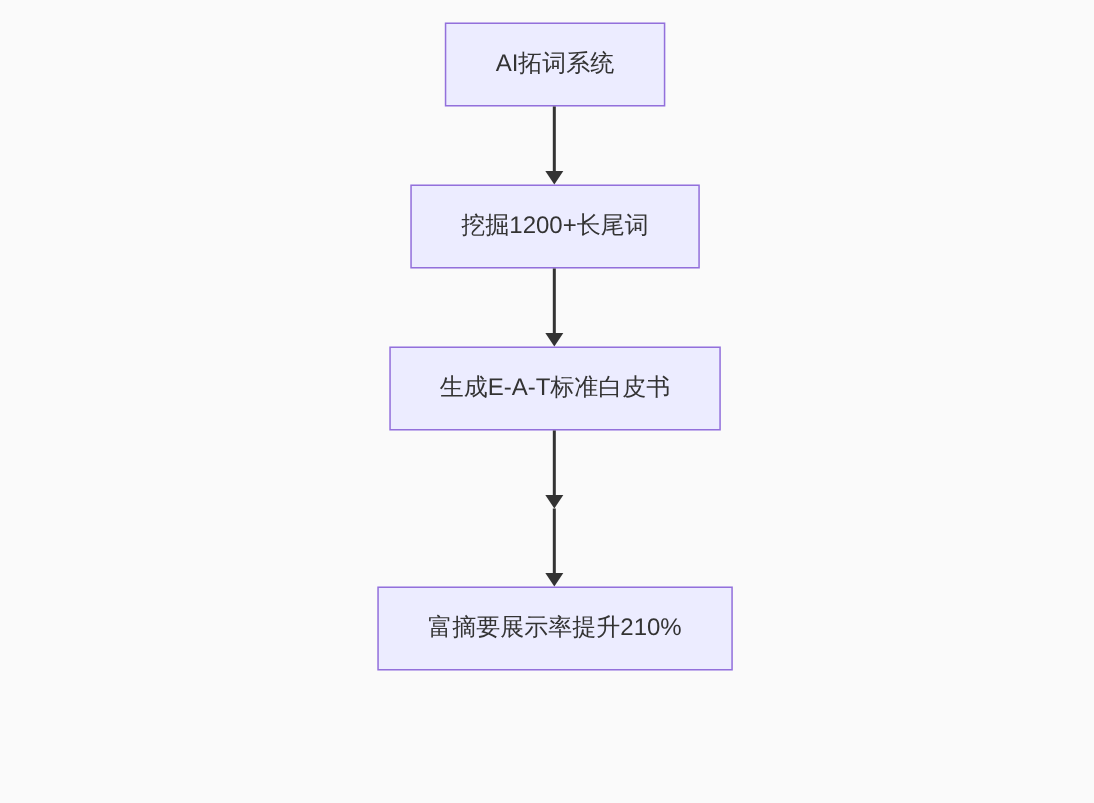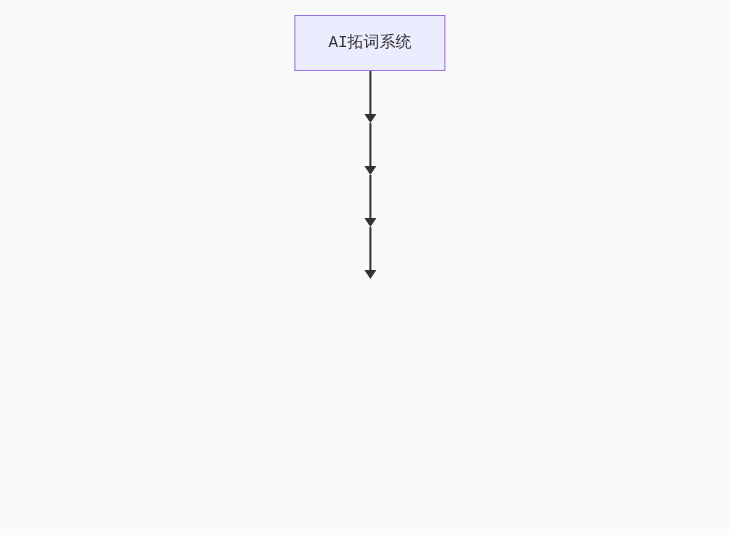--- a/index.html
+++ b/index.html
@@ -29,21 +29,20 @@
     padding: 0 33px;
     display: flex;
     align-items: center;
     justify-content: center;
     background: var(--node-fill, #ececff);
     border: 1px solid var(--node-border, #9370db);
     color: var(--node-text, #333333);
     font-size: 16px;
     line-height: 1;
     white-space: nowrap;
-    font-family: Liberation Mono, monospace;
   }
   .edge {
     position: relative;
     width: 14px;
     height: 52px;
   }
   .edge .line {
     position: absolute;
     left: 50%;
     top: 0;
@@ -71,32 +70,41 @@
 
   <div class="node">
     <span>AI拓词系统</span>
   </div>
 
   <div class="edge">
     <span class="line"></span>
     <span class="head"></span>
   </div>
 
+  <div class="node">
+    <span>挖掘1200+长尾词</span>
+  </div>
+
+  <div class="edge">
+    <span class="line"></span>
+    <span class="head"></span>
+  </div>
+
+  <div class="node">
+    <span>生成E-A-T标准白皮书</span>
+  </div>
 
   <div class="edge">
     <span class="line"></span>
     <span class="head"></span>
   </div>
 
 
   <div class="edge">
     <span class="line"></span>
     <span class="head"></span>
   </div>
 
-
-  <div class="edge">
-    <span class="line"></span>
-    <span class="head"></span>
+  <div class="node">
+    <span>富摘要展示率提升210%</span>
   </div>
-
 
 </div>
 
 </body></html>

